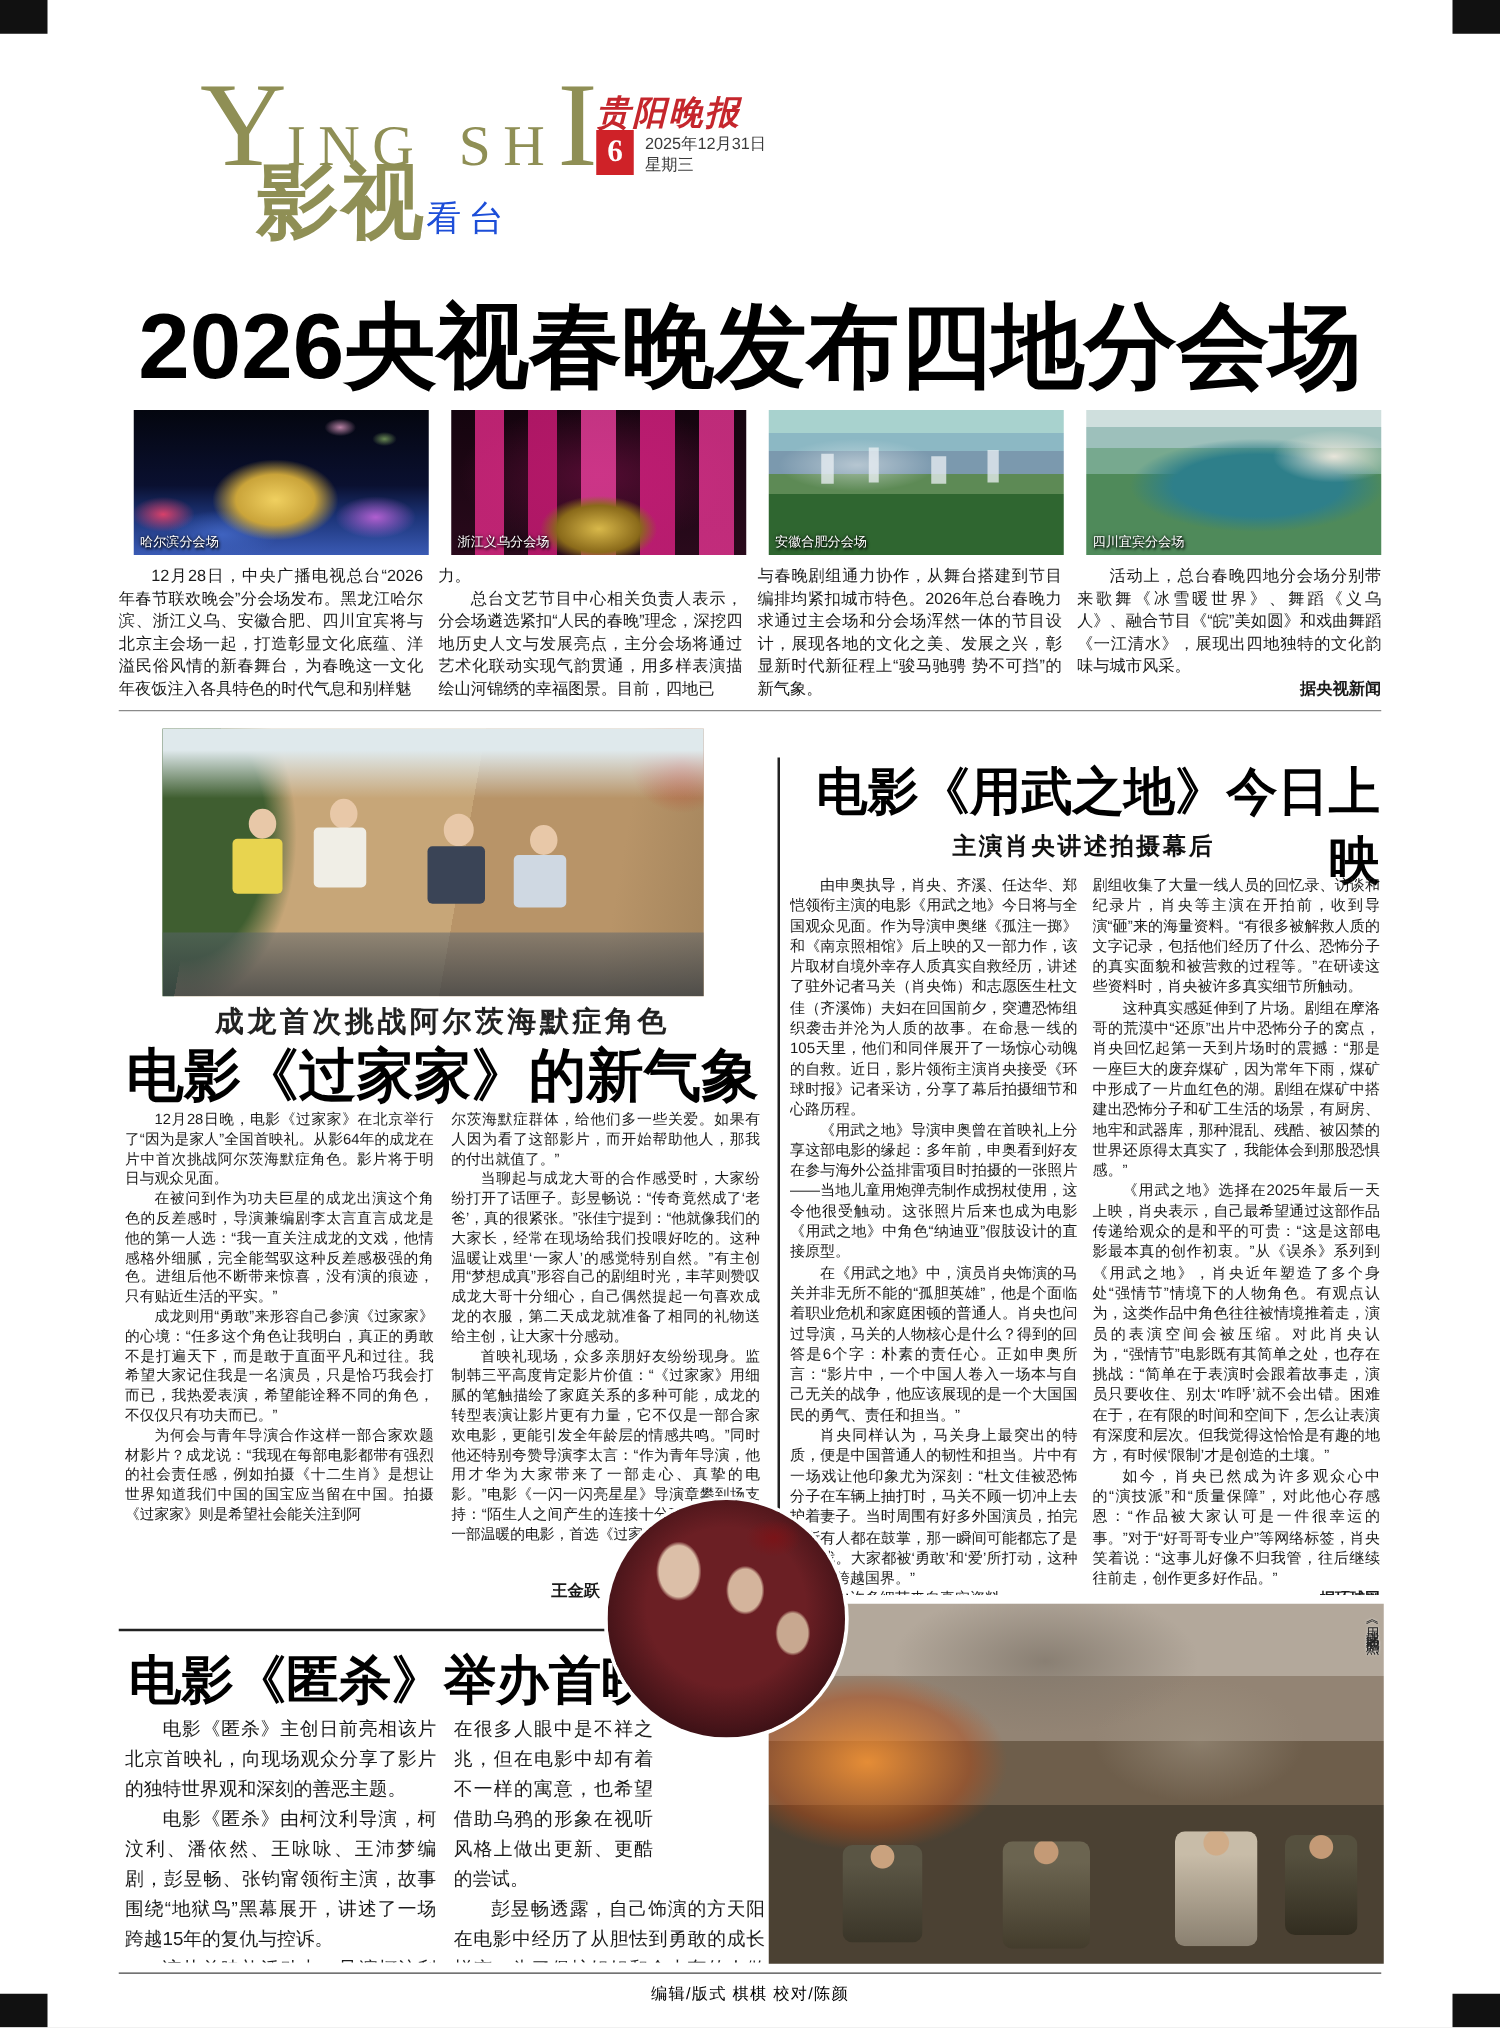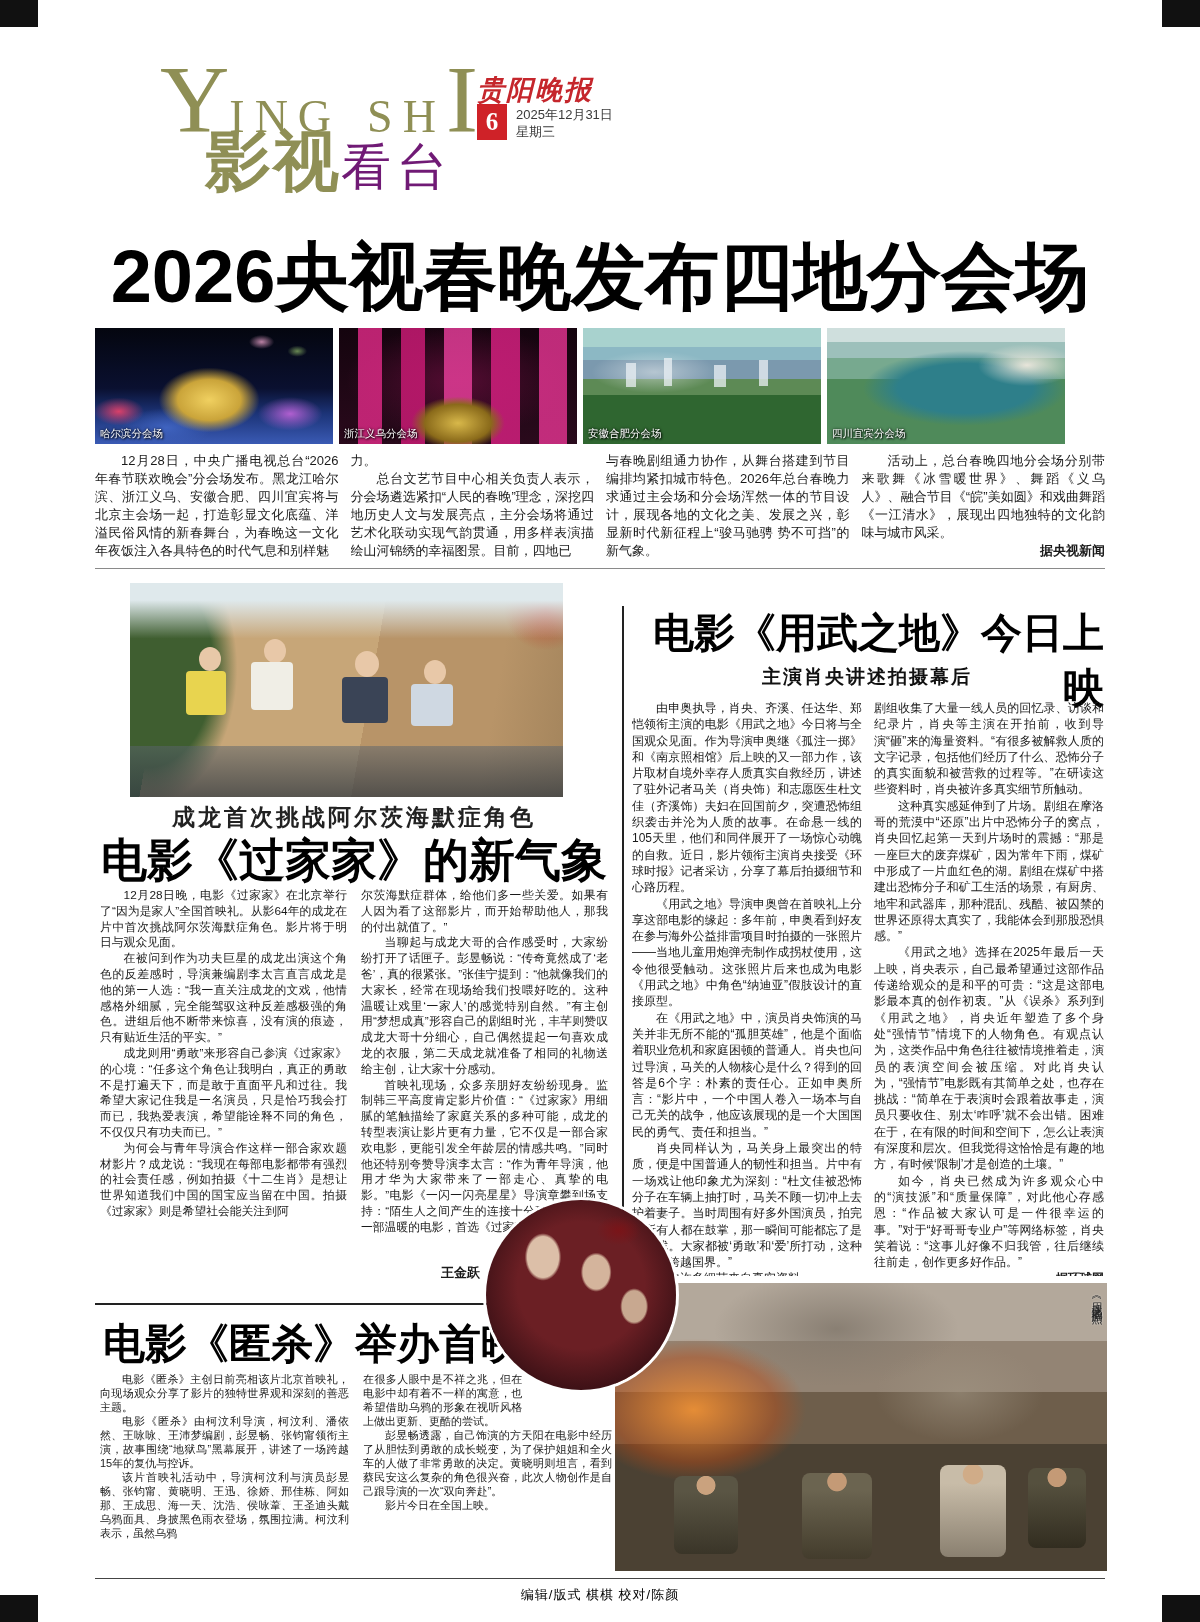--- a/index.html
+++ b/index.html
@@ -8,32 +8,32 @@
   
   .corner{position:absolute;background:#111;width:38px;height:27px;}
   .c-tl{left:0;top:0}.c-tr{right:0;top:0}.c-bl{left:0;bottom:0}.c-br{right:0;bottom:0}
 
   
   .mast-en{position:absolute;left:160px;top:52px;color:#8f8f55;font-family:"Liberation Serif","DejaVu Serif",serif;line-height:1;text-align:center;}
   .mast-en .big{font-size:96px;font-weight:400;}
   .mast-en .small{font-size:46px;letter-spacing:10px;}
   .mast-cn{position:absolute;left:205px;top:128px;line-height:1;}
   .mast-cn .yingshi{font-size:66px;font-weight:900;color:#8f8f55;letter-spacing:2px;}
-  .mast-cn .kantai{font-size:50px;color:#701a75;letter-spacing:6px;margin-top:23px;}
+  .mast-cn .kantai{font-size:28px;color:#1d4ed8;letter-spacing:6px;margin-top:23px;}
   .paper-logo{position:absolute;left:477px;top:72px;color:#c5262c;font-family:"Liberation Serif","DejaVu Serif",serif;
               font-size:27px;font-weight:bold;font-style:italic;letter-spacing:2px;}
   .page-num{position:absolute;left:477px;top:104px;width:30px;height:36px;background:#cf2228;color:#fff;
             font-size:25px;font-weight:bold;text-align:center;line-height:36px;font-family:"Liberation Serif",serif;}
   .date-block{position:absolute;left:516px;top:106px;font-size:13px;color:#3a3a3a;line-height:17px;}
 
   
   .top-headline{position:absolute;left:95px;top:228px;width:1010px;text-align:center;
                 font-size:74px;font-weight:900;letter-spacing:0px;color:#000;font-family:"Liberation Sans",sans-serif;}
   .photo-row{position:absolute;left:95px;top:328px;width:1010px;display:flex;gap:6px;}
-  .venue-photo{position:relative;width:238px;height:116px;overflow:hidden;}
+  .venue-photo{position:relative;width:238px;height:116px;overflow:hidden;margin-left:12px;}
   .venue-caption{position:absolute;left:5px;bottom:3px;color:#fff;font-size:10.5px;text-shadow:0 0 3px #000,1px 1px 2px #000;}
   .top-text{position:absolute;left:95px;top:452px;width:1010px;height:118px;display:flex;gap:12px;overflow:hidden;}
   .top-text .tcol{flex:1;font-size:13px;line-height:18px;overflow:hidden;}
   .rule-h{position:absolute;background:#8a8a8a;height:1px;}
 
   
   .para{margin:0;text-align:justify;text-indent:2em;}
   .noind{text-indent:0;}
   .narrow{width:64%;}
   .src{text-align:right;font-weight:bold;}
@@ -54,21 +54,21 @@
   .v-rule{position:absolute;left:622px;top:606px;width:2px;height:668px;background:#222;}
   .ywz-headline{position:absolute;left:636px;top:606px;width:468px;font-size:41px;font-weight:900;color:#000;letter-spacing:0px;text-align:right;}
   .ywz-subtitle{position:absolute;left:632px;top:664px;width:470px;text-align:center;font-size:19px;font-weight:bold;color:#111;letter-spacing:2px;}
   .ywz-text{position:absolute;left:632px;top:700px;width:472px;height:576px;display:flex;gap:12px;overflow:hidden;}
   .ywz-text .tcol{flex:1;font-size:12px;line-height:16.3px;overflow:hidden;}
 
   
   .ns-rule{position:absolute;left:95px;top:1303px;width:517px;height:2px;background:#222;}
   .ns-headline{position:absolute;left:103px;top:1316px;width:500px;font-size:42px;font-weight:900;color:#000;}
   .ns-text{position:absolute;left:100px;top:1372px;width:512px;height:198px;display:flex;gap:14px;overflow:hidden;}
-  .ns-text .tcol{flex:1;font-size:11px;line-height:14px;overflow:hidden;}
+  .ns-text .tcol{flex:1;font-size:15px;line-height:24px;overflow:hidden;}
 
   
   .war-photo{position:absolute;left:615px;top:1283px;width:492px;height:288px;overflow:hidden;}
   .war-caption{position:absolute;right:3px;top:8px;writing-mode:vertical-rl;font-size:11px;color:#222;
                text-shadow:0 0 2px rgba(255,255,255,.8);letter-spacing:2px;}
 
   
   .footer-rule{position:absolute;left:95px;top:1578px;width:1010px;height:1px;background:#444;}
   .footer-credits{position:absolute;left:95px;top:1586px;width:1010px;text-align:center;font-size:13px;color:#000000;letter-spacing:1px;}
 

